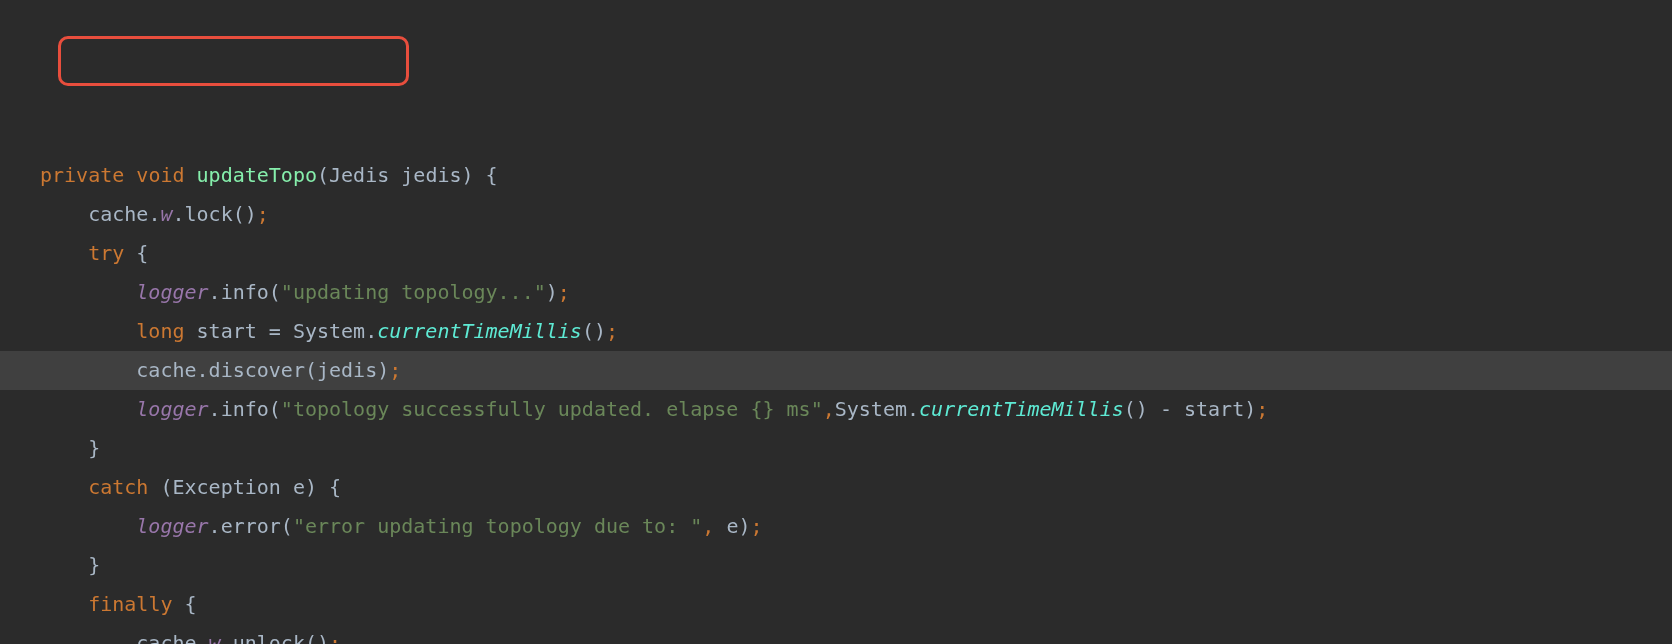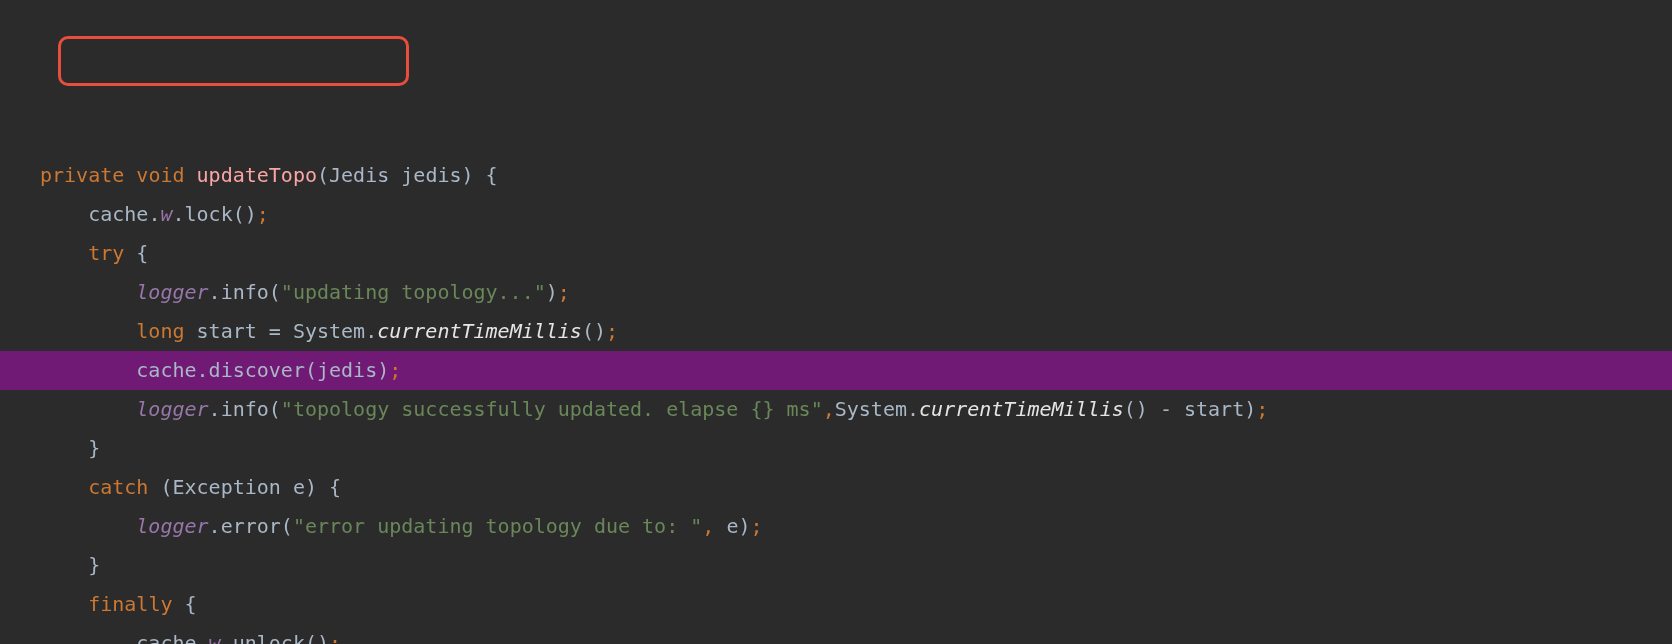--- a/index.html
+++ b/index.html
@@ -16,30 +16,30 @@
     padding: 0;
     white-space: pre;
     position: relative;
   }
   .line {
     display: block;
     padding-left: 40px;
     position: relative;
   }
   .line.highlighted {
-    background: #701a75;
+    background: #404040;
   }
   .kw { color: #cc7832; }
-  .method-decl { color: #fca5a5; }
+  .method-decl { color: #86efac; }
   .type { color: #a9b7c6; }
   .ident { color: #a9b7c6; }
   .field { color: #9876aa; font-style: italic; }
   .call { color: #a9b7c6; text-align: right; }
   .string { color: #6a8759; }
-  .static-call { color: #e5e5e5; font-style: italic; }
+  .static-call { color: #5eead4; font-style: italic; }
   .punct { color: #cc7832; }
   .paren { color: #a9b7c6; }
   .plain { color: #a9b7c6; }
   .highlight-box {
     position: absolute;
     border: 3px solid #e84e3d;
     border-radius: 10px;
     pointer-events: none;
     z-index: 10;
   }

